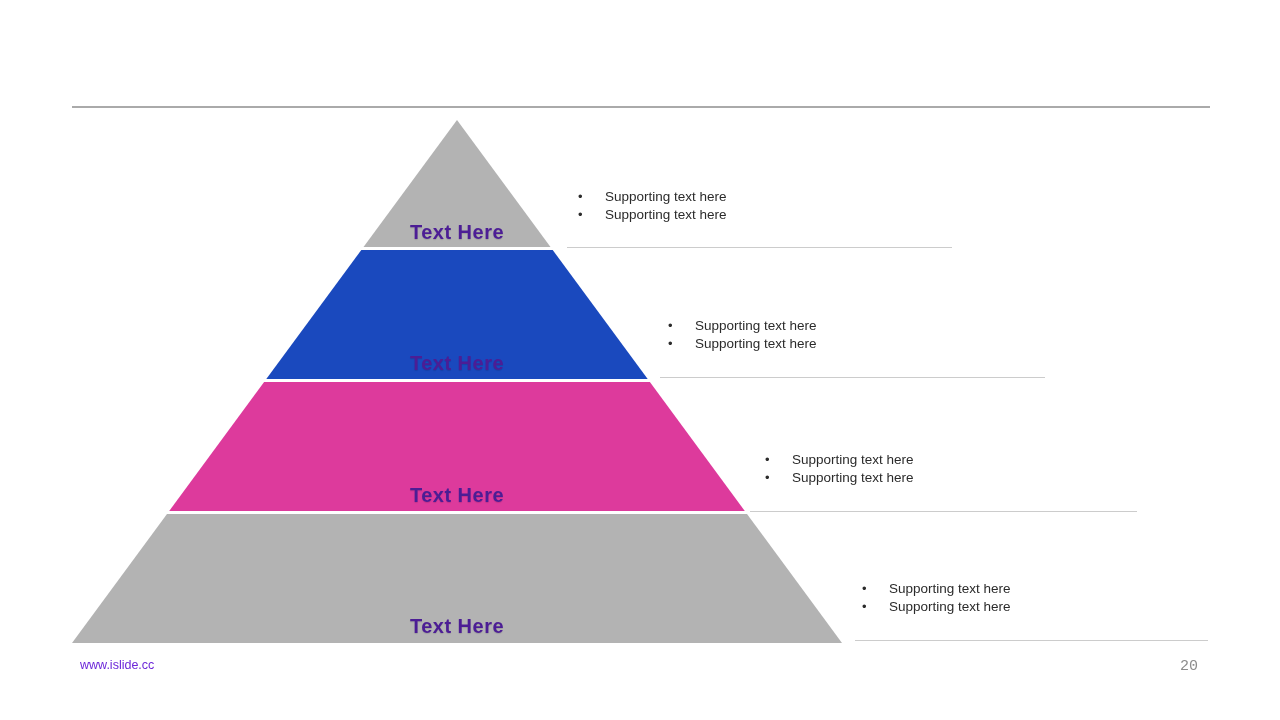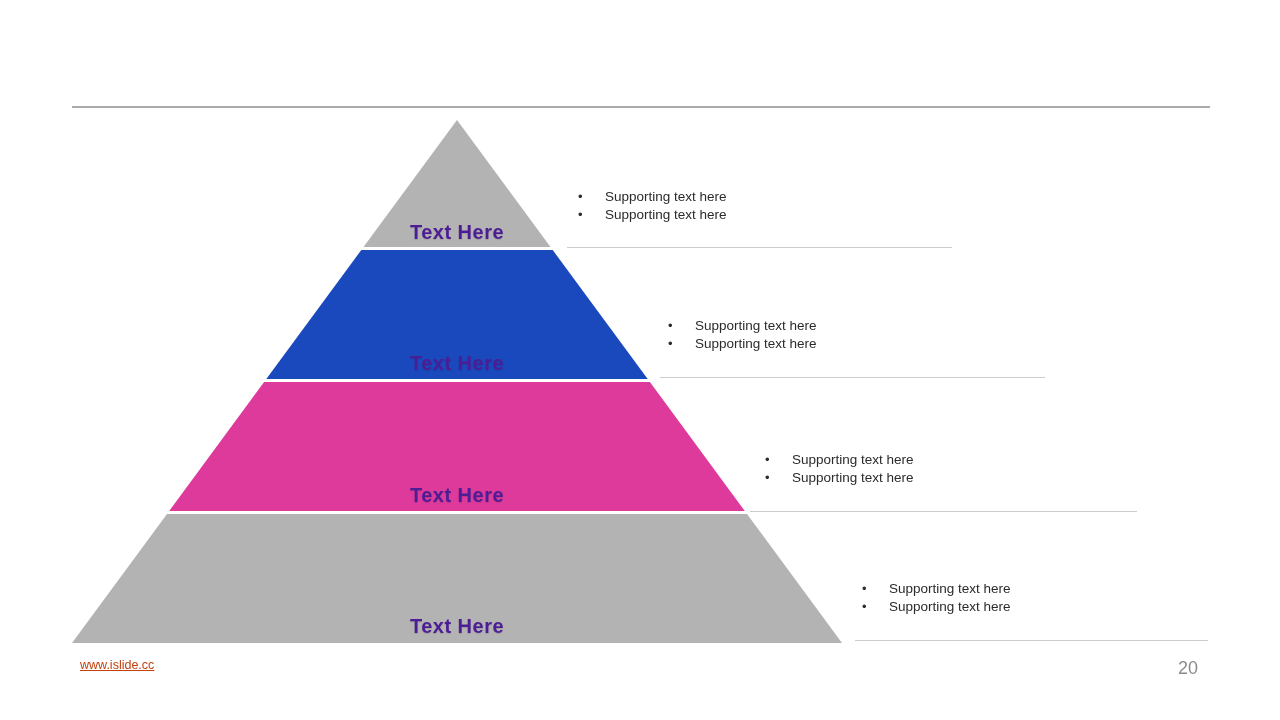--- a/index.html
+++ b/index.html
@@ -43,25 +43,25 @@
   .ann-4{left:862px;top:580px;}
   .divider{
     position:absolute;height:1px;background:#cccccc;
   }
   .div-1{left:567px;top:247px;width:385px;}
   .div-2{left:660px;top:377px;width:385px;}
   .div-3{left:750px;top:511px;width:387px;}
   .div-4{left:855px;top:640px;width:353px;}
   .footer-site{
     position:absolute;left:80px;top:658px;
-    color:#c2410c;font-size:12.5px;text-decoration:underline;
+    color:#6d28d9;font-size:12.5px;
   }
   .footer-page{
     position:absolute;right:82px;top:658px;
-    color:#8c8c8c;font-size:18px;
+    color:#8c8c8c;font-size:15px;font-family:Liberation Mono, monospace;
   }
 </style>
 </head>
 <body>
 
 <div class="slide">
 
   <div class="top-rule"></div>
 
   <svg class="pyramid-svg" viewBox="0 0 770 523" preserveAspectRatio="none">

